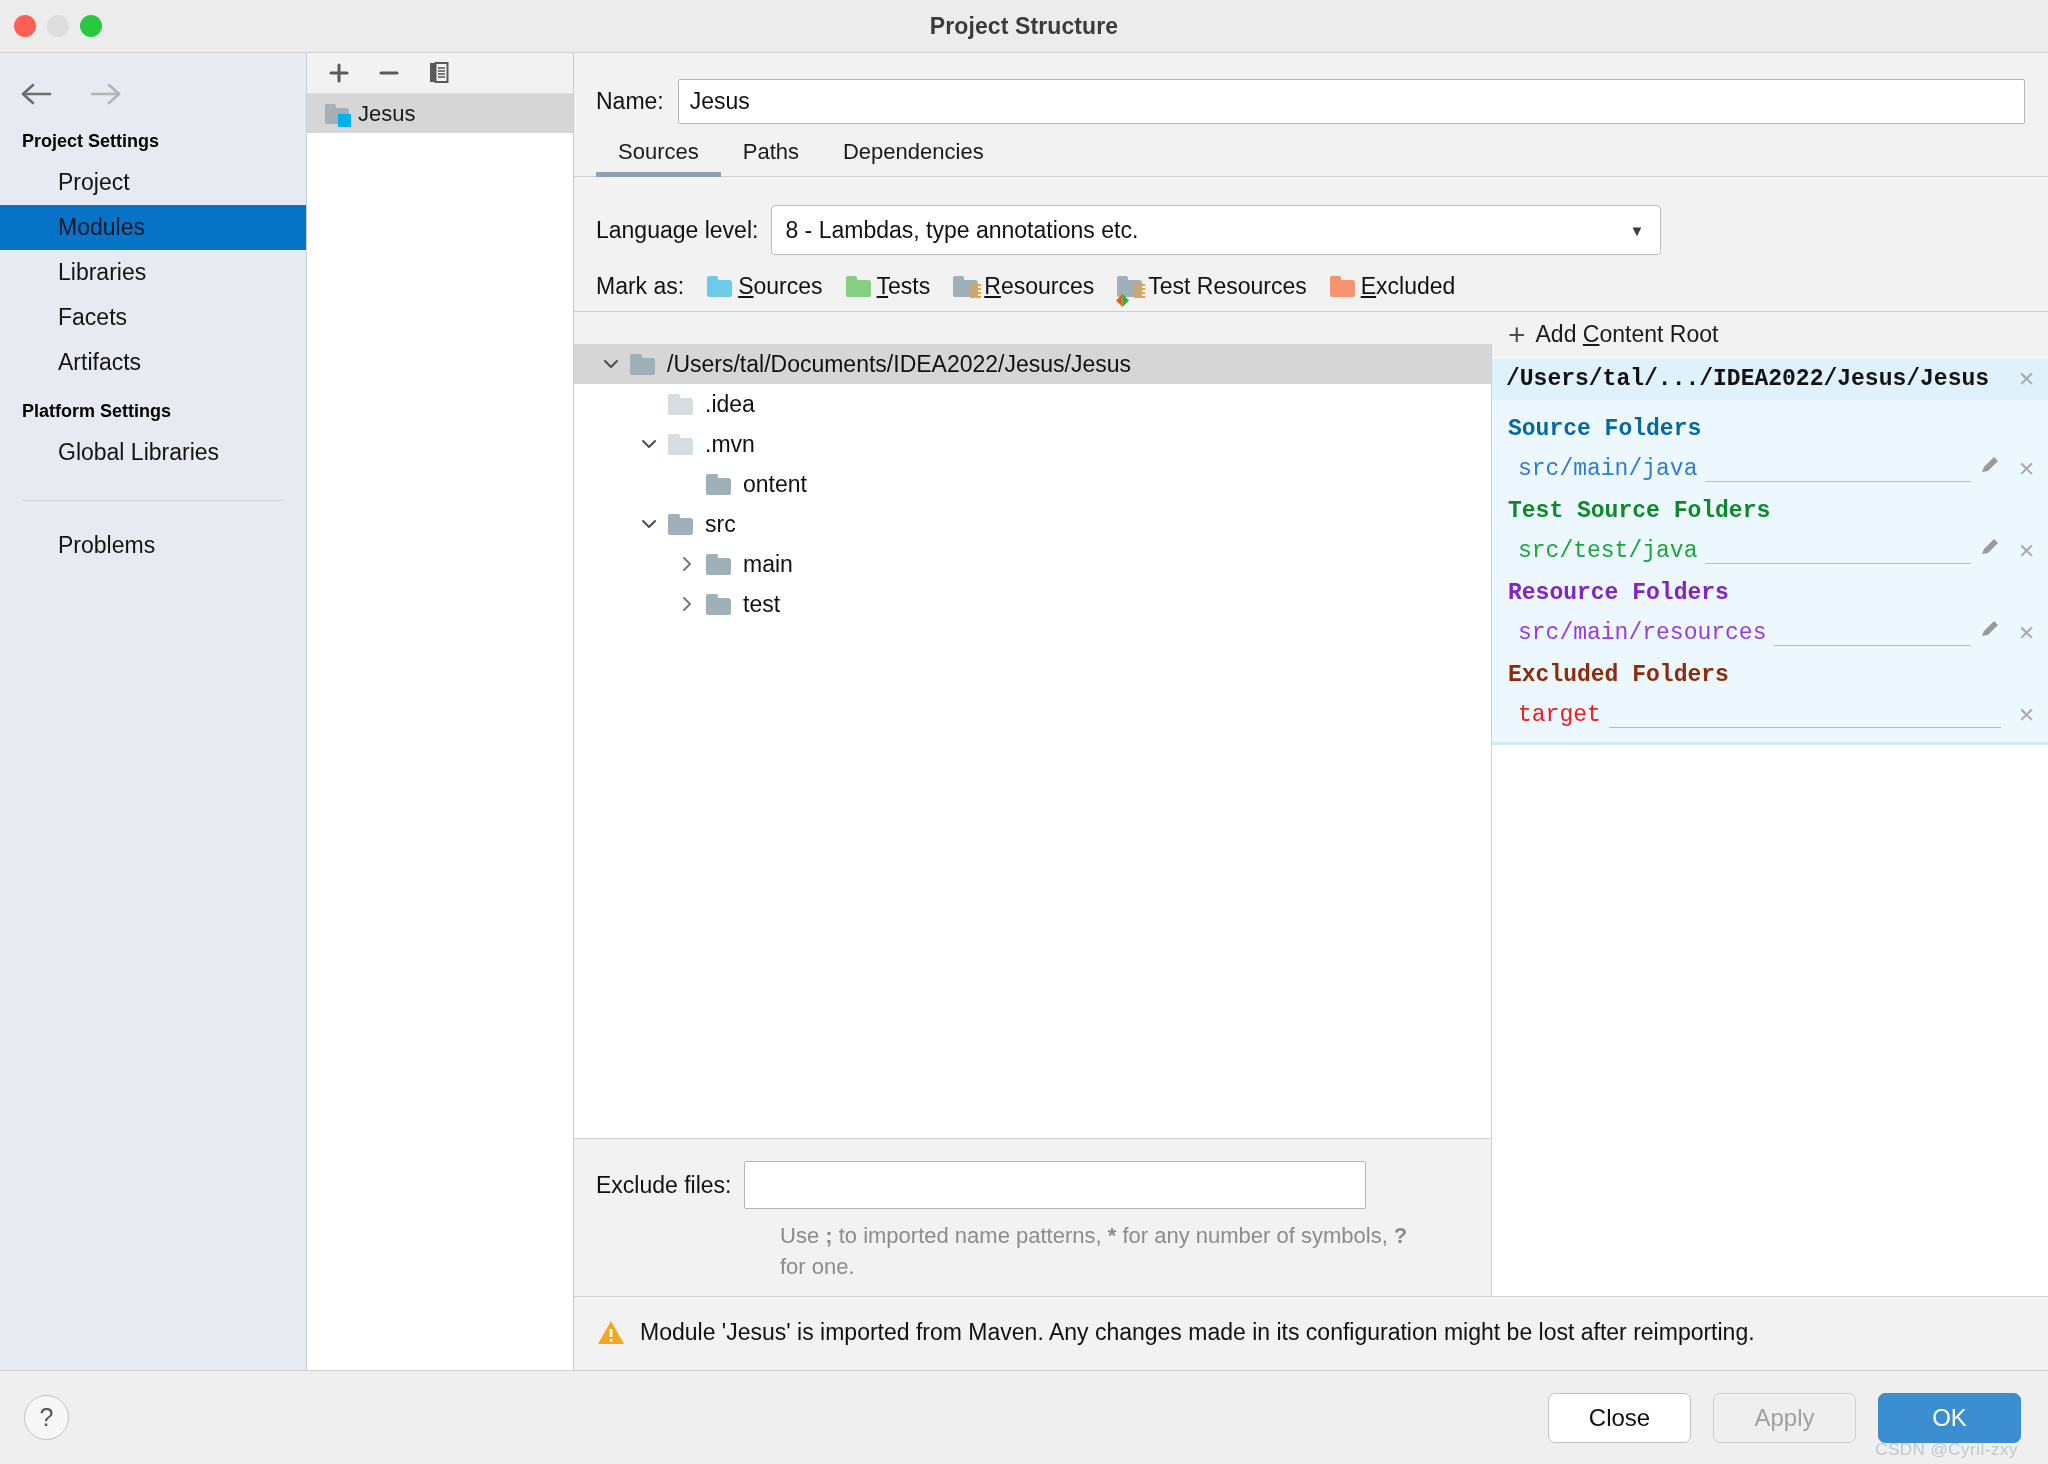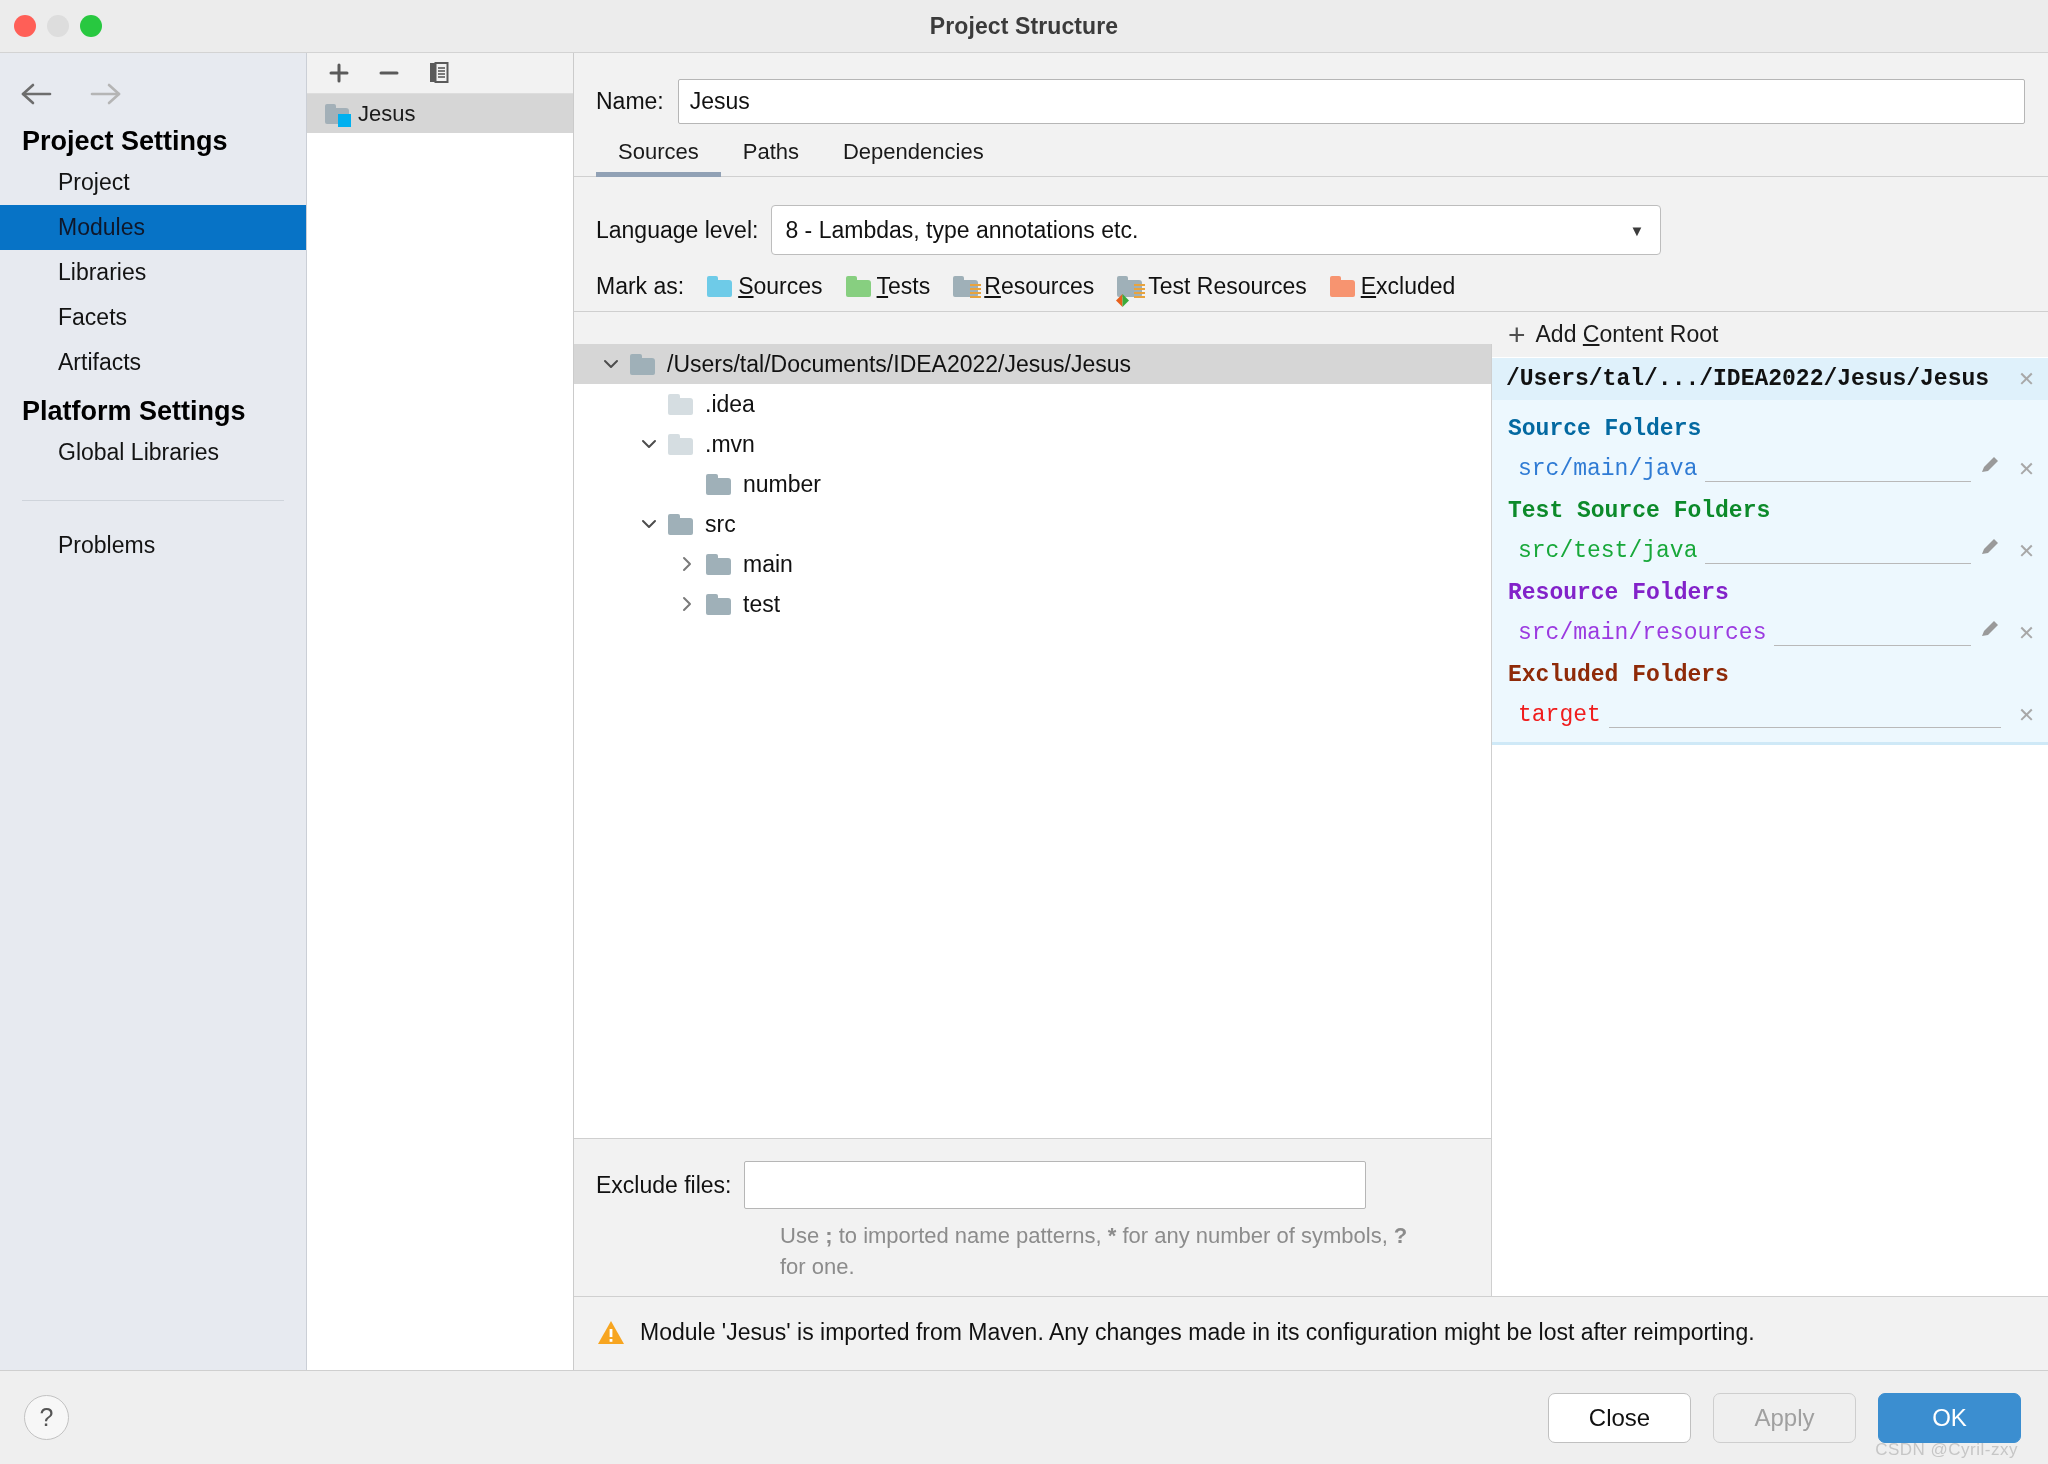--- a/index.html
+++ b/index.html
@@ -70,21 +70,21 @@
     padding: 20px 0 0 20px;
     height: 62px;
     align-items: center;
   }
   .arrow {
     width: 36px; height: 26px;
     position: relative;
   }
   .arrow svg { display: block; }
   .sb-group-title {
-    font-size: 27px;
+    font-size: 18px;
     font-weight: bold;
     color: #000;
     padding: 10px 0 5px 22px;
     height: 45px;
     line-height: 33px;
   }
   .sb-item {
     font-size: 23px;
     color: #131313;
     padding-left: 58px;
@@ -669,21 +669,21 @@
                 </span>
               <span>.mvn</span>
             </div>
 
             <div class="tr" style="padding-left:94px">
               <span class="tw empty"></span>
               <span class="tf">
                   <span class="t1" style="background:#9fb0b8"></span>
                   <span class="t2" style="background:#9fb0b8"></span>
                 </span>
-              <span>number</span>
+              <span>ontent</span>
             </div>
 
             <div class="tr" style="padding-left:18px">
               <span class="tw" style="margin-left:38px">
                 <svg width="20" height="20" viewBox="0 0 20 20">
                     <polyline points="4,7 10,13 16,7" fill="none" stroke="#4d4d4d" stroke-width="2" stroke-linecap="round" stroke-linejoin="round"></polyline>
                   </svg>
               </span>
               <span class="tf">
                   <span class="t1" style="background:#9fb0b8"></span>

